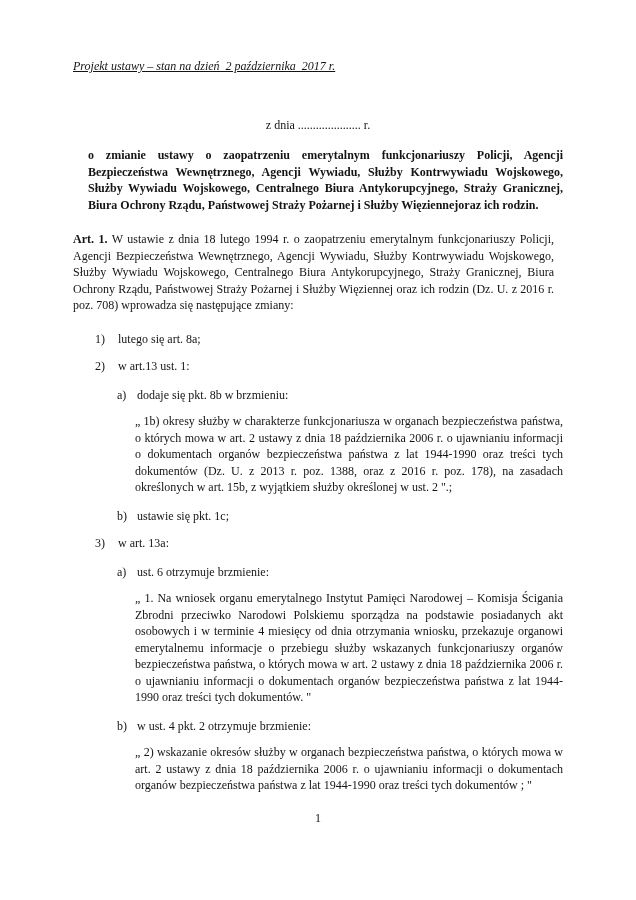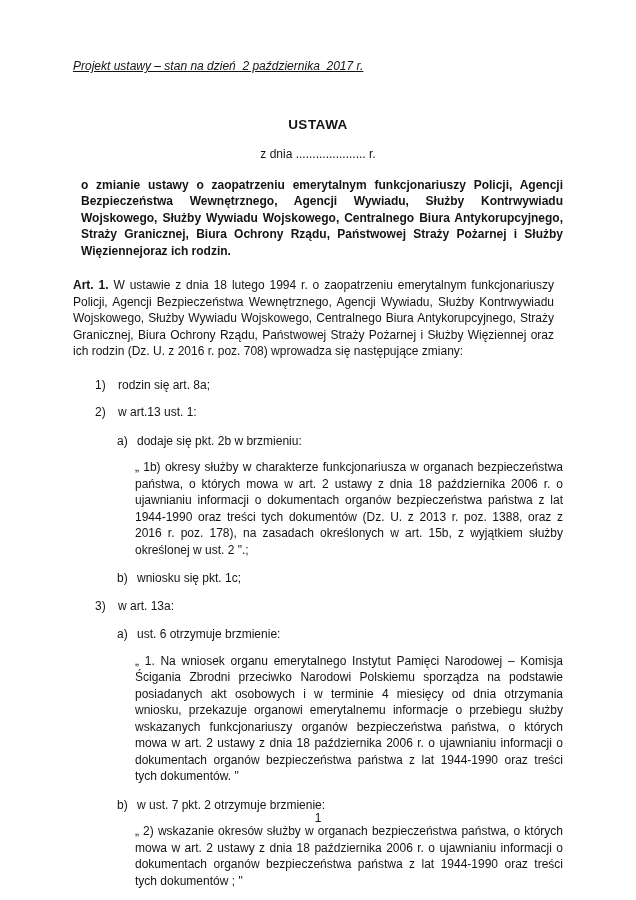--- a/index.html
+++ b/index.html
@@ -3,21 +3,21 @@
 <meta charset="utf-8">
 <style>
   html,body { margin:0; padding:0; background:#ffffff; }
   .page {
     position:relative;
     width:636px; height:900px;
     margin:0 auto;
     background:#ffffff;
     box-sizing:border-box;
     padding:58px 73px 0 73px;
-    font-family:Liberation Sans, sans-serif;
+    font-family:Liberation Serif, serif;
     font-size:12px;
     line-height:16.5px;
     color:#141414;
     overflow:hidden;
   }
   .doc-header {
     font-style:italic;
     text-decoration:underline;
     white-space:pre-wrap;
     margin:0 0 42px 0;
@@ -29,21 +29,21 @@
     letter-spacing:0.5px;
     margin:0 0 13px 0;
   }
   .dateline {
     text-align:center;
     margin:0 0 14px 0;
   }
   .subject {
     font-weight:bold;
     text-align:justify;
-    margin:0 0 18px 8px;
+    margin:0 0 18px 15px;
   }
   .intro {
     text-align:justify;
     margin:0 9px 17px 0;
   }
   .intro .art-label { font-weight:bold; }
   .row-l1 { display:flex; margin:11px 0 0 22px; }
   .row-l1 .marker { flex:none; width:23px; }
   .row-l2 { display:flex; margin:12px 0 0 44px; }
   .row-l2 .marker { flex:none; width:20px; }
@@ -59,64 +59,63 @@
     text-align:center;
   }
 </style>
 </head>
 <body>
 
 <div class="page">
 
   <div class="doc-header">Projekt ustawy – stan na dzień  2 października  2017 r.</div>
 
-  <div class="title">USTAWA</div>
 
   <div class="dateline">z dnia ..................... r.</div>
 
   <div class="subject">o zmianie ustawy o zaopatrzeniu emerytalnym funkcjonariuszy Policji, Agencji Bezpieczeństwa Wewnętrznego, Agencji Wywiadu, Służby Kontrwywiadu Wojskowego, Służby Wywiadu Wojskowego, Centralnego Biura Antykorupcyjnego, Straży Granicznej, Biura Ochrony Rządu, Państwowej Straży Pożarnej i Służby Więziennejoraz ich rodzin.</div>
 
   <div class="intro"><span class="art-label">Art. 1.</span> <span>W ustawie z dnia 18 lutego 1994 r. o zaopatrzeniu emerytalnym funkcjonariuszy Policji, Agencji Bezpieczeństwa Wewnętrznego, Agencji Wywiadu, Służby Kontrwywiadu Wojskowego, Służby Wywiadu Wojskowego, Centralnego Biura Antykorupcyjnego, Straży Granicznej, Biura Ochrony Rządu, Państwowej Straży Pożarnej i Służby Więziennej oraz ich rodzin (Dz. U. z 2016 r. poz. 708) wprowadza się następujące zmiany:</span></div>
 
   <div class="row-l1">
     <span class="marker">1)</span>
-    <span class="itext">rodzin się art. 8a;</span>
+    <span class="itext">lutego się art. 8a;</span>
   </div>
 
   <div class="row-l1">
     <span class="marker">2)</span>
     <span class="itext">w art.13 ust. 1:</span>
   </div>
 
   <div class="row-l2">
     <span class="marker">a)</span>
-    <span class="itext">dodaje się pkt. 2b w brzmieniu:</span>
+    <span class="itext">dodaje się pkt. 8b w brzmieniu:</span>
   </div>
 
   <div class="quote">„  1b) okresy służby w charakterze funkcjonariusza w organach bezpieczeństwa państwa, o których mowa w art. 2 ustawy z dnia 18 października 2006 r. o ujawnianiu informacji o dokumentach organów bezpieczeństwa państwa z lat 1944-1990 oraz treści tych dokumentów (Dz. U. z 2013 r. poz. 1388, oraz z 2016 r. poz. 178), na zasadach określonych w art. 15b, z wyjątkiem służby określonej w ust. 2 ".;</div>
 
   <div class="row-l2">
     <span class="marker">b)</span>
-    <span class="itext">wniosku się pkt. 1c;</span>
+    <span class="itext">ustawie się pkt. 1c;</span>
   </div>
 
   <div class="row-l1">
     <span class="marker">3)</span>
     <span class="itext">w art. 13a:</span>
   </div>
 
   <div class="row-l2">
     <span class="marker">a)</span>
     <span class="itext">ust. 6 otrzymuje brzmienie:</span>
   </div>
 
   <div class="quote">„ 1. Na wniosek organu emerytalnego Instytut Pamięci Narodowej – Komisja Ścigania Zbrodni przeciwko Narodowi Polskiemu sporządza na podstawie posiadanych akt osobowych i w terminie 4 miesięcy od dnia otrzymania wniosku, przekazuje organowi emerytalnemu informacje o przebiegu służby wskazanych funkcjonariuszy organów bezpieczeństwa państwa, o których mowa w art. 2 ustawy z dnia 18 października 2006 r. o ujawnianiu informacji o dokumentach organów bezpieczeństwa państwa z lat 1944-1990 oraz treści tych dokumentów. "</div>
 
   <div class="row-l2">
     <span class="marker">b)</span>
-    <span class="itext">w ust. 7 pkt. 2 otrzymuje brzmienie:</span>
+    <span class="itext">w ust. 4 pkt. 2 otrzymuje brzmienie:</span>
   </div>
 
   <div class="quote">„ 2) wskazanie okresów służby w organach bezpieczeństwa państwa, o których mowa w art. 2 ustawy z dnia 18 października 2006 r. o ujawnianiu informacji o dokumentach organów bezpieczeństwa państwa z lat 1944-1990 oraz treści tych dokumentów ; "</div>
 
   <div class="page-number">1</div>
 
 </div>
 
 </body></html>

